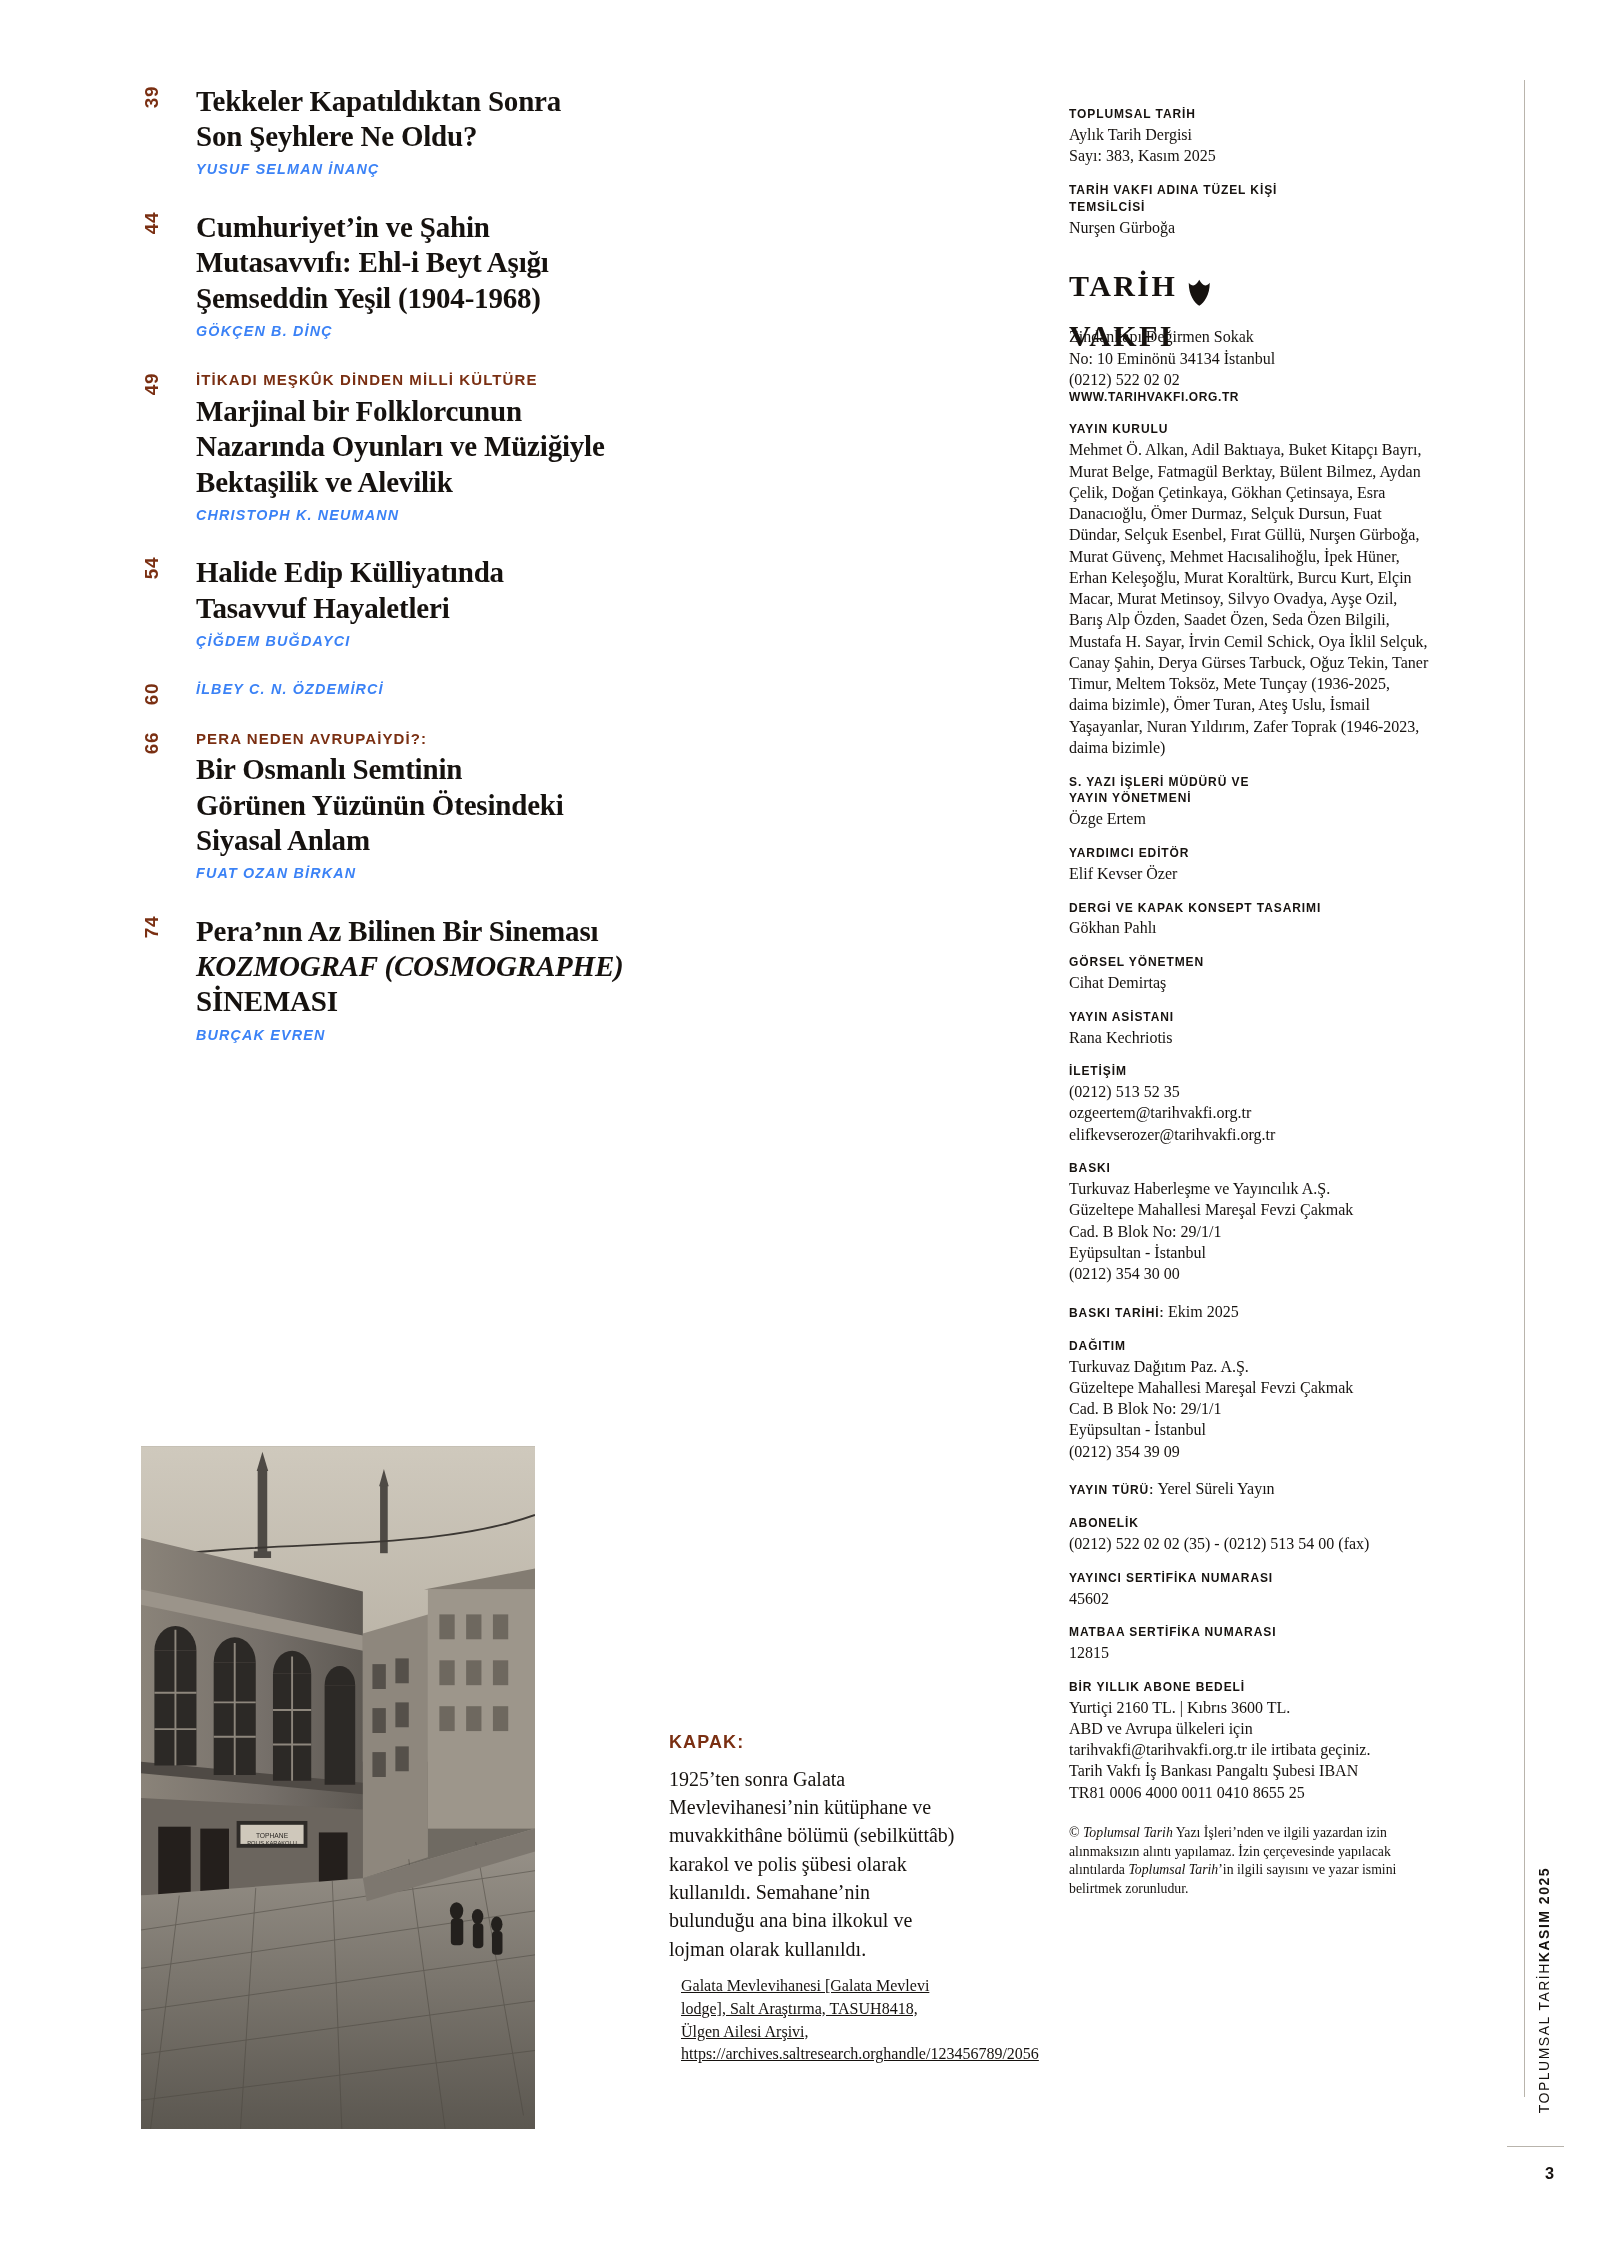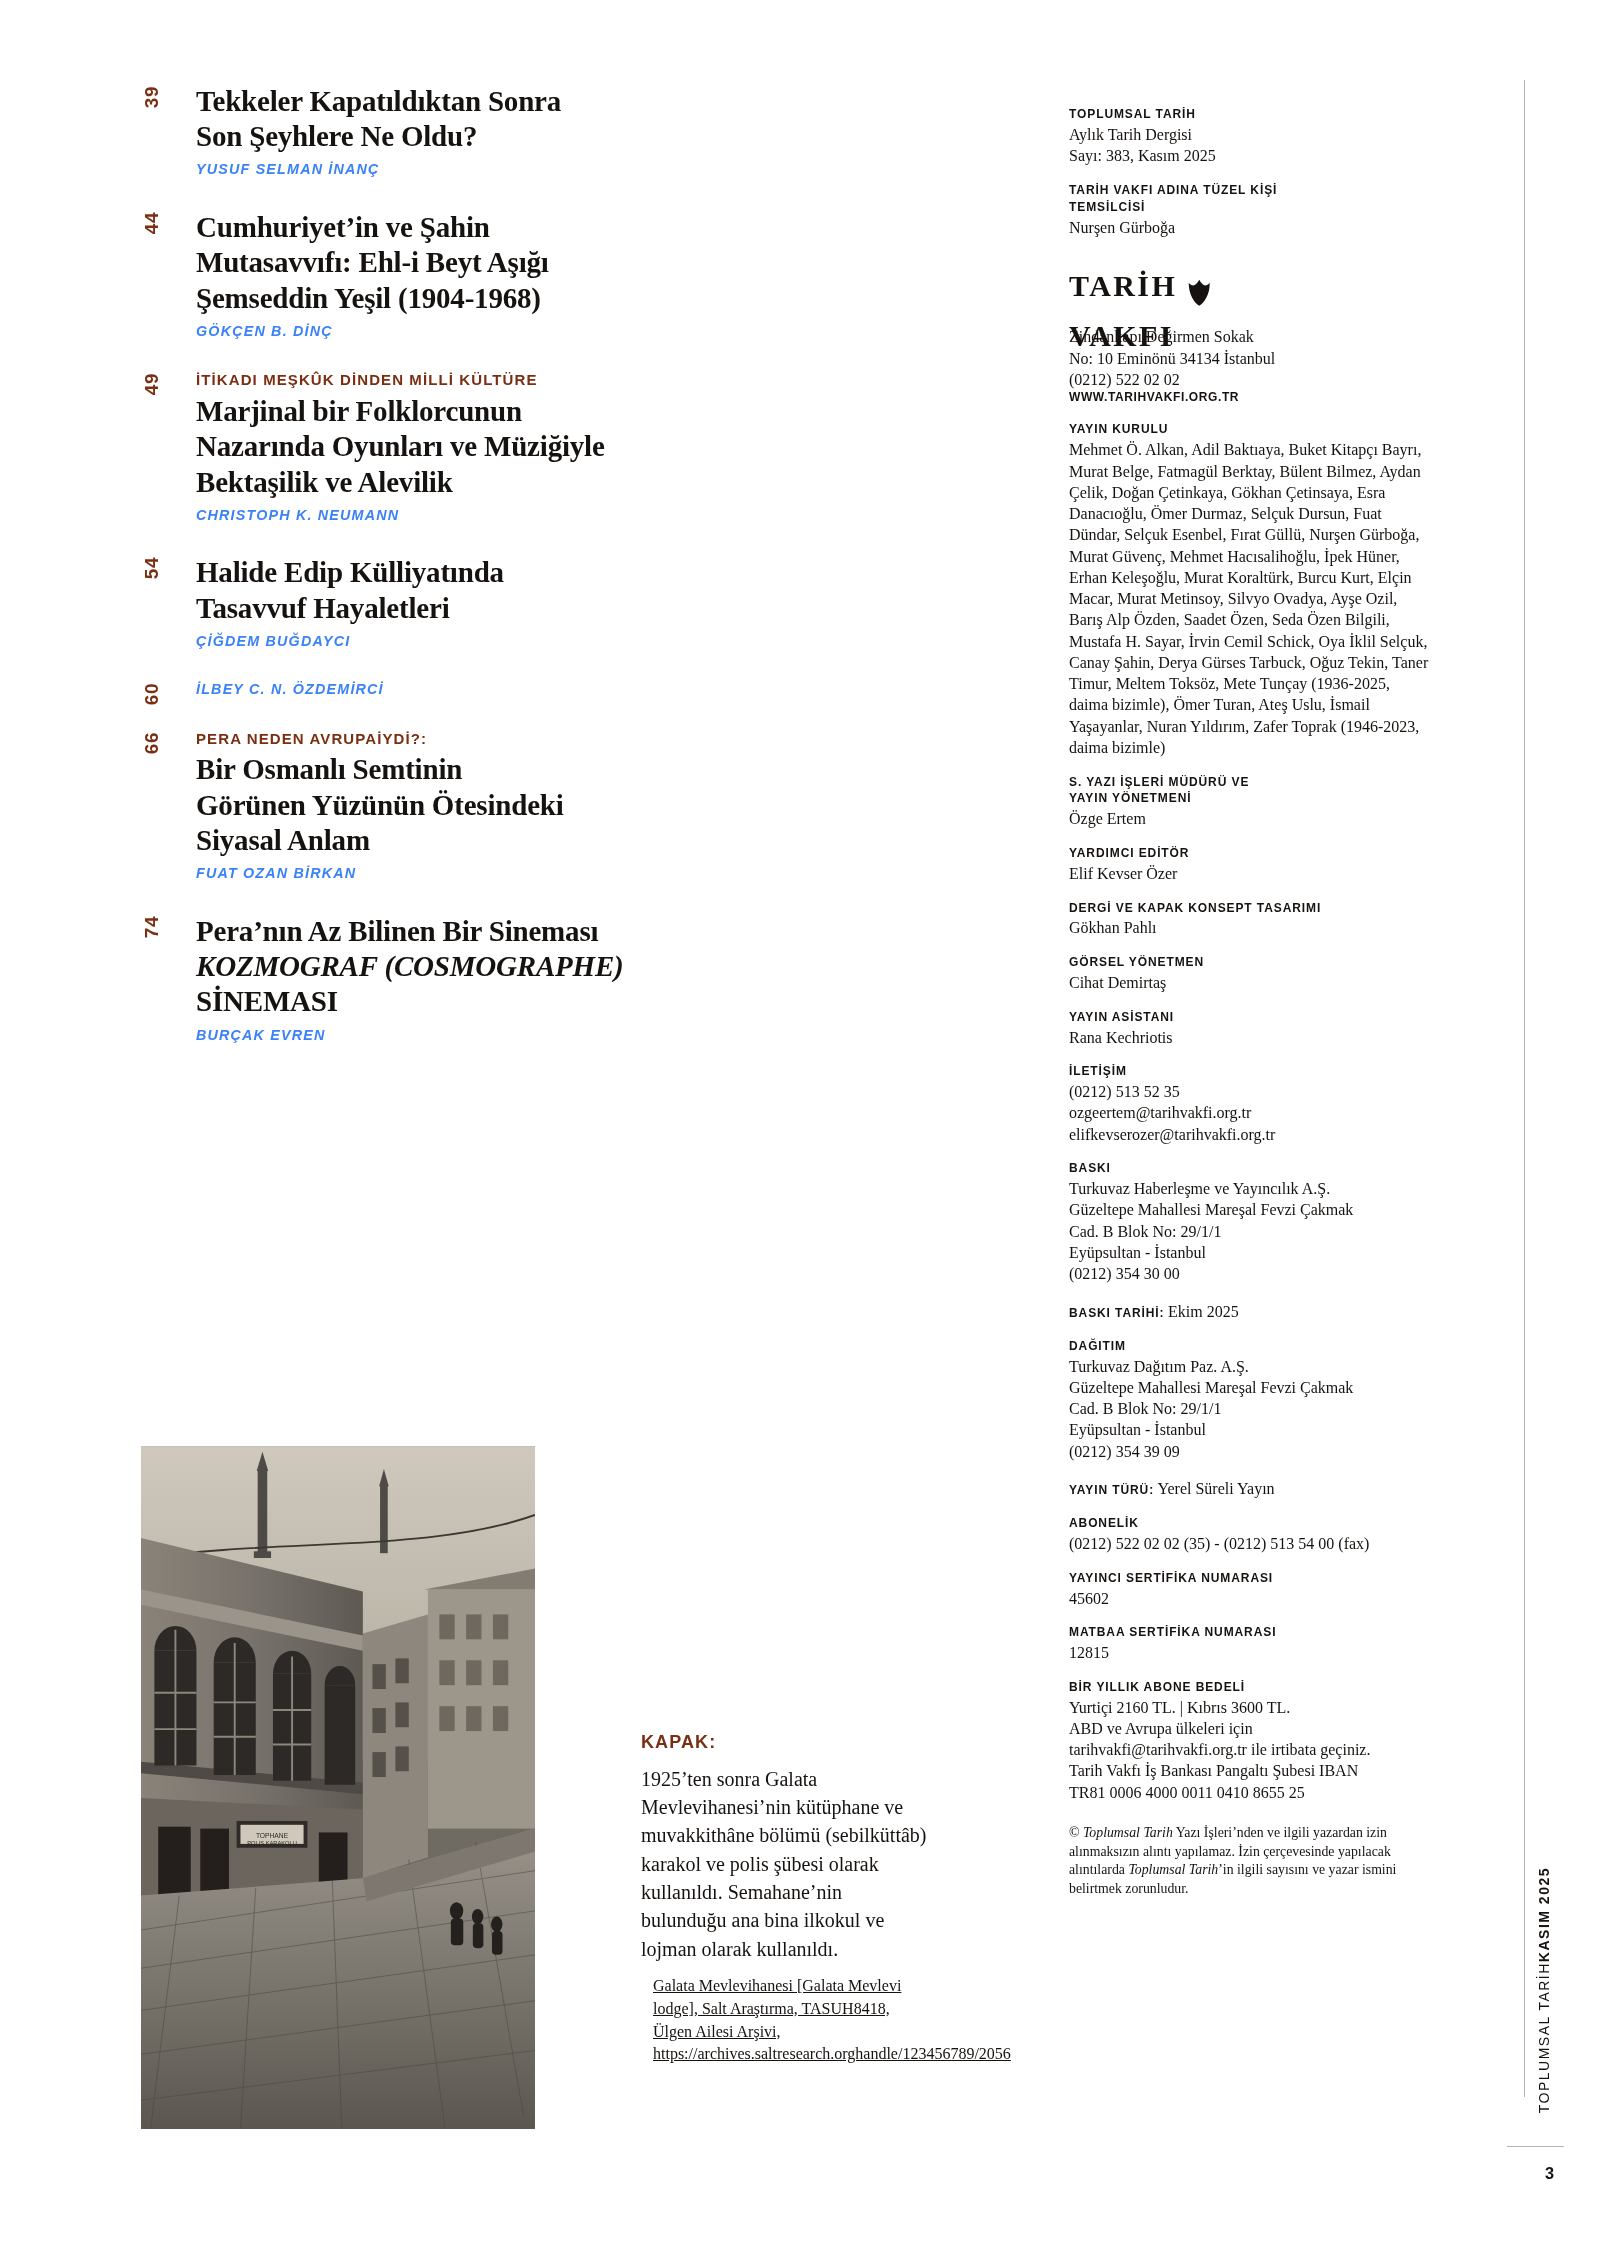--- a/index.html
+++ b/index.html
@@ -91,21 +91,21 @@
     width: 394px;
     height: 683px;
     overflow: hidden;
     background: #6f6a62;
   }
   .cover-photo svg { display: block; }
 
   
   .kapak {
     position: absolute;
-    left: 641px;
+    left: 669px;
     top: 1732px;
     width: 287px;
   }
   .kapak-title {
     font-family: "Liberation Sans", sans-serif;
     font-weight: bold;
     font-size: 18px;
     letter-spacing: 1.1px;
     color: #7a2f12;
     margin-bottom: 11.5px;

